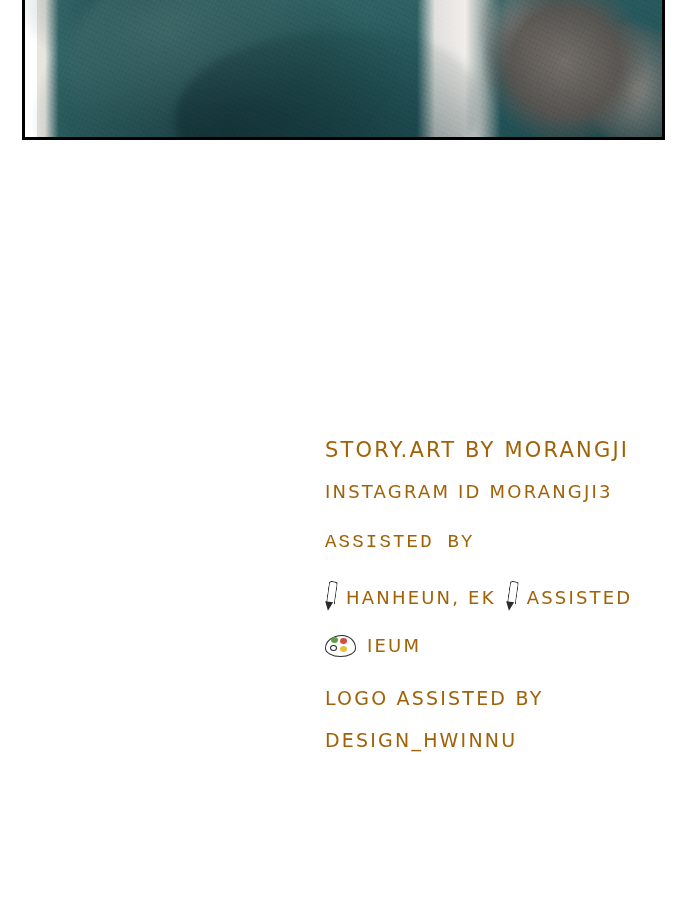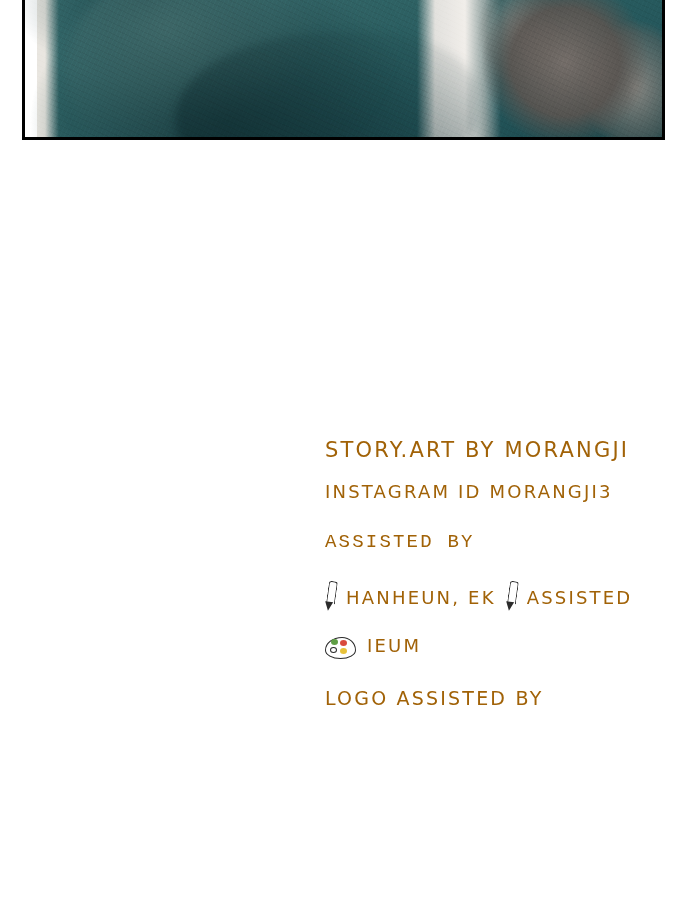--- a/index.html
+++ b/index.html
@@ -118,21 +118,21 @@
     line-height: 26px;
     margin-bottom: 22px;
     display: flex;
     align-items: flex-end;
   }
   .line-ieum {
     font-size: 18px;
     line-height: 26px;
     margin-bottom: 26px;
     display: flex;
-    align-items: flex-end;
+    align-items: flex-start;
   }
   .line-logo {
     font-size: 19px;
     line-height: 26px;
     margin-bottom: 16px;
   }
   .line-designer {
     font-size: 19px;
     line-height: 26px;
   }
@@ -239,13 +239,14 @@
       <span class="dot green"></span>
       <span class="dot red"></span>
       <span class="dot yellow"></span>
       <span class="hole"></span>
     </span>
     <span>IEUM</span>
   </div>
 
   <div class="credit-line line-logo">LOGO ASSISTED BY</div>
 
+  <div class="credit-line line-designer">DESIGN_HWINNU</div>
 </div>
 
 </body></html>

